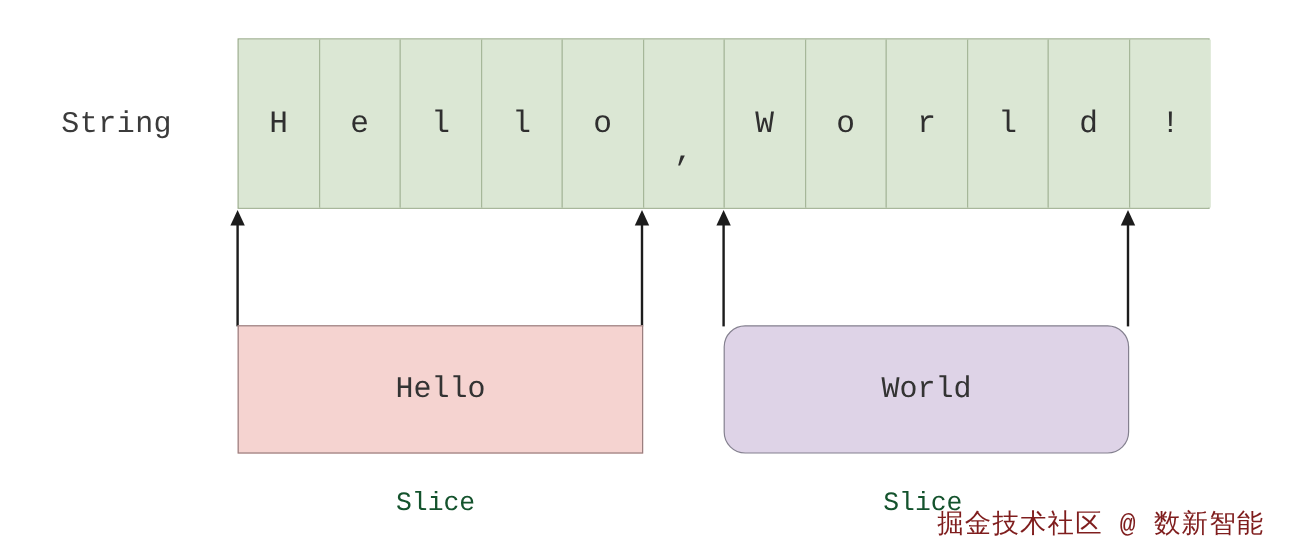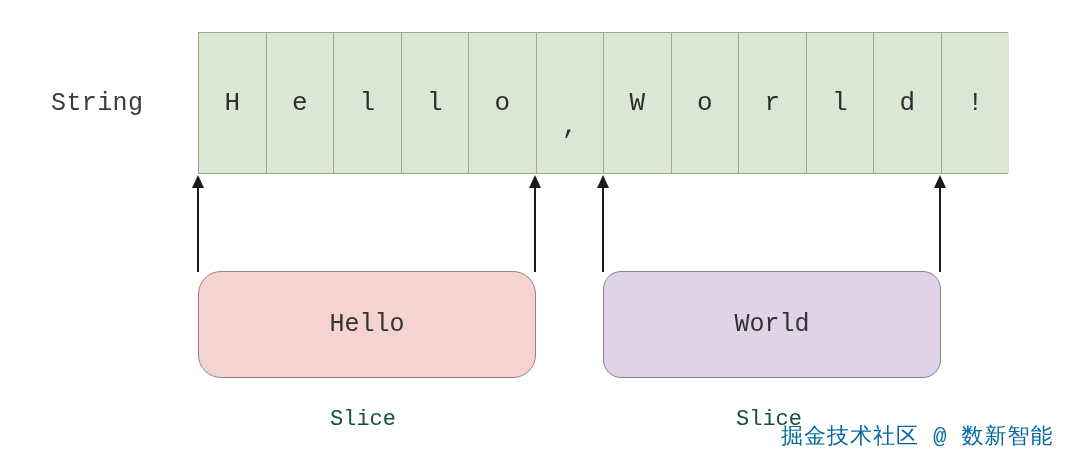--- a/index.html
+++ b/index.html
@@ -88,21 +88,20 @@
     font-size: 25px;
     color: #333333;
   }
   #slice-box-hello {
     left: 198px;
     top: 271px;
     width: 338px;
     height: 107px;
     background: #f5d3d0;
     border-color: #9a7f7f;
-    border-radius: 23px;
   }
   #slice-box-world {
     left: 603px;
     top: 271px;
     width: 338px;
     height: 107px;
     background: #ded3e7;
     border-color: #84808f;
     border-radius: 18px;
   }
@@ -116,21 +115,21 @@
   }
   #caption-hello { left: 330px; top: 407px; }
   #caption-world { left: 736px; top: 407px; }
 
   
   #watermark {
     position: absolute;
     left: 781px;
     top: 421px;
     font-size: 22px;
-    color: #0369a1;
+    color: #7f1d1d;
     white-space: nowrap;
     letter-spacing: 1px;
   }
 </style>
 </head>
 <body>
 
 <div id="canvas">
 
   <div class="side-label" id="string-label">String</div>

